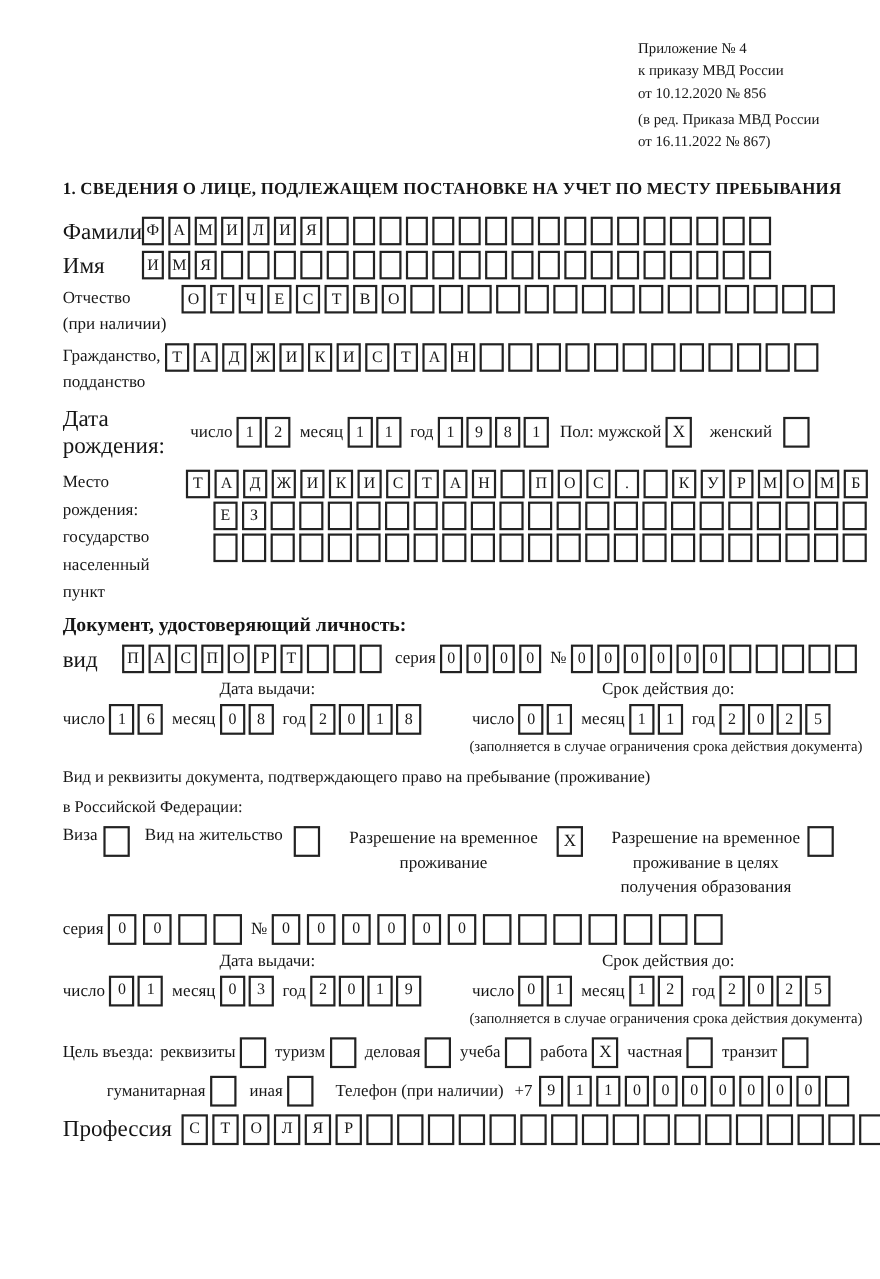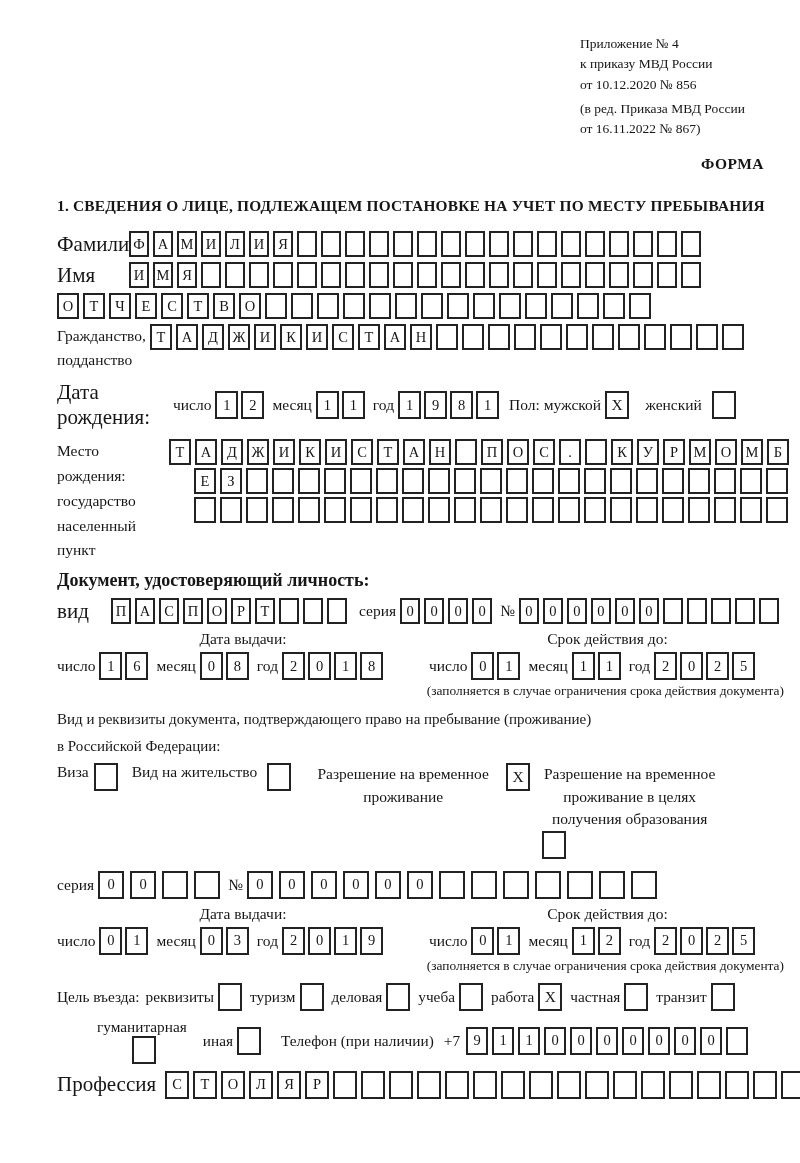--- a/index.html
+++ b/index.html
@@ -68,21 +68,20 @@
   <div class="appendix">
     <div>Приложение № 4</div>
     <div>к приказу МВД России</div>
     <div>от 10.12.2020 № 856</div>
     <div class="appendix-note">
       <div>(в ред. Приказа МВД России</div>
       <div>от 16.11.2022 № 867)</div>
     </div>
   </div>
 
-  <div class="forma">ФОРМА</div>
 
 
   <div class="section1">1. СВЕДЕНИЯ О ЛИЦЕ, ПОДЛЕЖАЩЕМ ПОСТАНОВКЕ НА УЧЕТ ПО МЕСТУ ПРЕБЫВАНИЯ</div>
 
   <div class="frow">
     <span class="lbl w72">Фамилия</span>
     <span class="cells tight">
         <span class="cell">Ф</span>
         <span class="cell">А</span>
         <span class="cell">М</span>
@@ -134,20 +133,24 @@
         <span class="cell"></span>
         <span class="cell"></span>
         <span class="cell"></span>
         <span class="cell"></span>
         <span class="cell"></span>
         <span class="cell"></span>
       </span>
   </div>
 
   <div class="frow top">
+    <span class="lbl-multi w108">
+      <div>Отчество</div>
+      <div>(при наличии)</div>
+    </span>
     <span class="cells">
         <span class="cell">О</span>
         <span class="cell">Т</span>
         <span class="cell">Ч</span>
         <span class="cell">Е</span>
         <span class="cell">С</span>
         <span class="cell">Т</span>
         <span class="cell">В</span>
         <span class="cell">О</span>
         <span class="cell"></span>
@@ -407,21 +410,21 @@
       <span class="cbox"></span>
     </span>
     <span class="opt" style="margin-left:14px;">
       <span class="optlbl" style="margin-right:10px;">Вид на жительство</span>
       <span class="cbox"></span>
     </span>
     <span class="opt" style="margin-left:14px;">
       <span class="optlbl c w196">Разрешение на временное проживание</span>
       <span class="cbox">X</span>
     </span>
-    <span class="opt" style="margin-left:12px;flex-direction:column;">
+    <span class="opt" style="margin-left:24px;">
       <span class="optlbl c w175">Разрешение на временное проживание в целях получения образования</span>
       <span class="cbox"></span>
     </span>
   </div>
 
   <div class="frow">
     <span class="dlabel first">серия</span>
     <span class="cells big">
         <span class="cell">0</span>
         <span class="cell">0</span>
@@ -520,21 +523,21 @@
       <span class="plbl">частная</span>
       <span class="cbox"></span>
     </span>
     <span class="pitem">
       <span class="plbl">транзит</span>
       <span class="cbox"></span>
     </span>
   </div>
 
   <div class="purpose purpose2">
-    <span class="pitem" style="margin-right:12px;flex-direction:column;">
+    <span class="pitem" style="margin-right:12px;">
       <span class="plbl">гуманитарная</span>
       <span class="cbox"></span>
     </span>
     <span class="pitem">
       <span class="plbl">иная</span>
       <span class="cbox"></span>
     </span>
     <span class="phone-lbl">Телефон (при наличии)</span>
     <span class="phone-pref">+7</span>
     <span class="cells phone">

